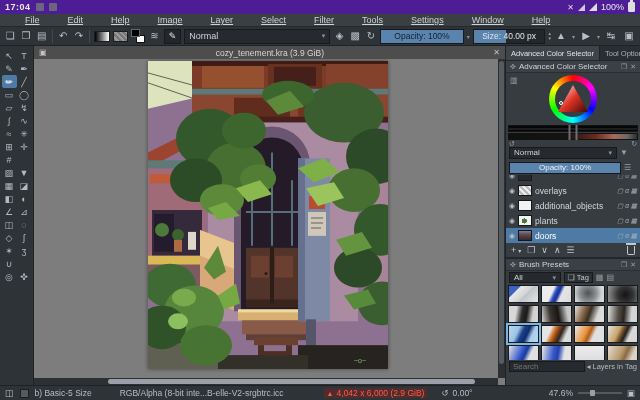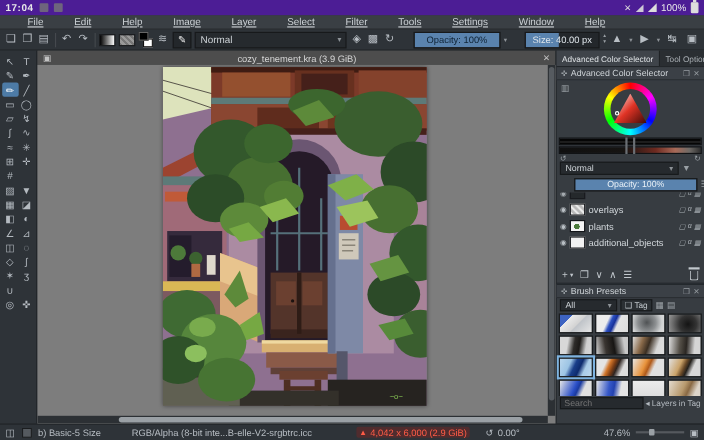--- a/index.html
+++ b/index.html
@@ -37,21 +37,21 @@
   .fgbg { width:15px; height:14px; position:relative; }
   .fgbg .bgc { position:absolute; right:0; bottom:0; width:9px; height:8px; background:#fff; border:1px solid #111; }
   .fgbg .fgc { position:absolute; left:0; top:0; width:9px; height:8px; background:#000; border:1px solid #666; }
   .brusheditor { display:flex; align-items:center; background:#23272b; border:1px solid #17191b;
                  height:15px; padding:0 4px; gap:3px; }
   .brusheditor .pen { color:#e8e8e8; font-size:9px; }
   .combobox { display:flex; align-items:center; background:#262a2e; border:1px solid #17191b;
               height:15px; width:160px; padding:0 4px; font-size:9px; color:#ced3d7; }
   .combobox .cbx-caret { margin-left:auto; font-size:7px; color:#8d9297; }
   .slider { position:relative; height:15px; background:#23272b; border:1px solid #17191b;
-            font-size:8.5px; display:flex; align-items:center; justify-content:center; overflow:hidden;margin-left:13px; }
+            font-size:8.5px; display:flex; align-items:center; justify-content:center; overflow:hidden; }
   .slider .fill { position:absolute; left:0; top:0; bottom:0; background:#5a83ae; }
   .slider span { position:relative; z-index:1; }
   .slider.opacity { width:92px; color:#0f2335; }
   .slider.size { width:80px; color:#dfe5ea; }
   .stepper { display:flex; flex-direction:column; font-size:5px; color:#9aa0a5; line-height:5px; }
   .mini-caret { font-size:6px; color:#8d9297; }
   .tb-right { margin-left:auto; display:flex; align-items:center; gap:4px; }
 
   
   .main { flex:1; display:flex; min-height:0; }
@@ -520,32 +520,42 @@
           <span class="thumb" style="background: linear-gradient(45deg, rgb(185, 185, 185) 25%, rgb(236, 236, 236) 25%, rgb(236, 236, 236) 50%, rgb(185, 185, 185) 50%, rgb(185, 185, 185) 75%, rgb(236, 236, 236) 75%) 0px 0px / 6px 6px rgb(236, 236, 236);"></span>
           <span class="lname">overlays</span>
           <span class="licons">
             <i>▢</i>
               <i>α</i>
               <i>▦</i>
           </span>
         </div>
           <div class="layer-row">
           <span class="eye">◉</span>
+          <span class="thumb" style="background: rgb(242, 242, 242);"></span>
+          <span class="lname">additional_objects</span>
+          <span class="licons">
+            <i>▢</i>
+              <i>α</i>
+              <i>▦</i>
+          </span>
+        </div>
+          <div class="layer-row">
+          <span class="eye">◉</span>
           <span class="thumb" style="background: radial-gradient(circle at 45% 55%, rgb(74, 122, 58) 0%, rgb(74, 122, 58) 30%, rgb(244, 244, 244) 32%);"></span>
           <span class="lname">plants</span>
           <span class="licons">
             <i>▢</i>
               <i>α</i>
               <i>▦</i>
           </span>
         </div>
-          <div class="layer-row">
+          <div class="layer-row selected">
           <span class="eye">◉</span>
-          <span class="thumb" style="background: rgb(242, 242, 242);"></span>
-          <span class="lname">additional_objects</span>
+          <span class="thumb" style="background: linear-gradient(rgb(138, 122, 142) 0%, rgb(90, 74, 82) 40%, rgb(53, 40, 44) 100%);"></span>
+          <span class="lname">doors</span>
           <span class="licons">
             <i>▢</i>
               <i>α</i>
               <i>▦</i>
           </span>
         </div>
         </div>
       <div class="layer-btns">
         <span>+</span>
         <span class="small">▾</span>

